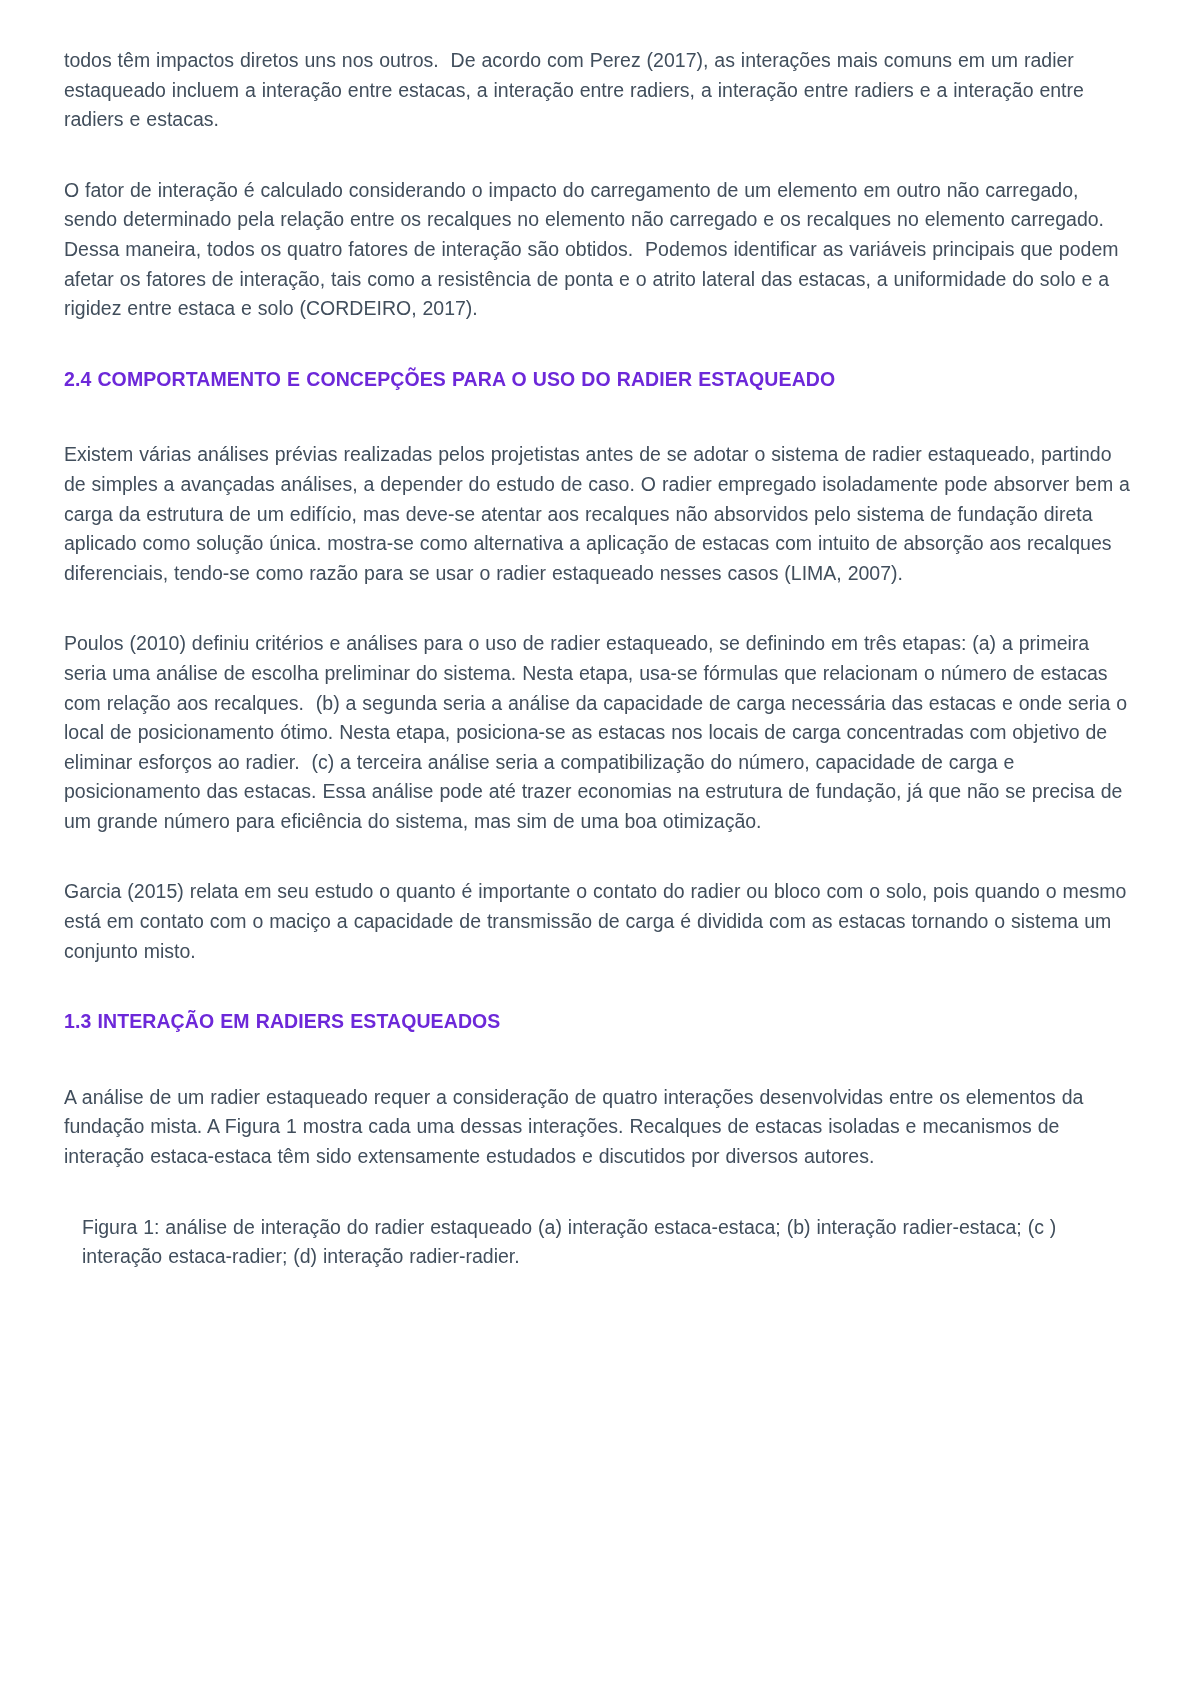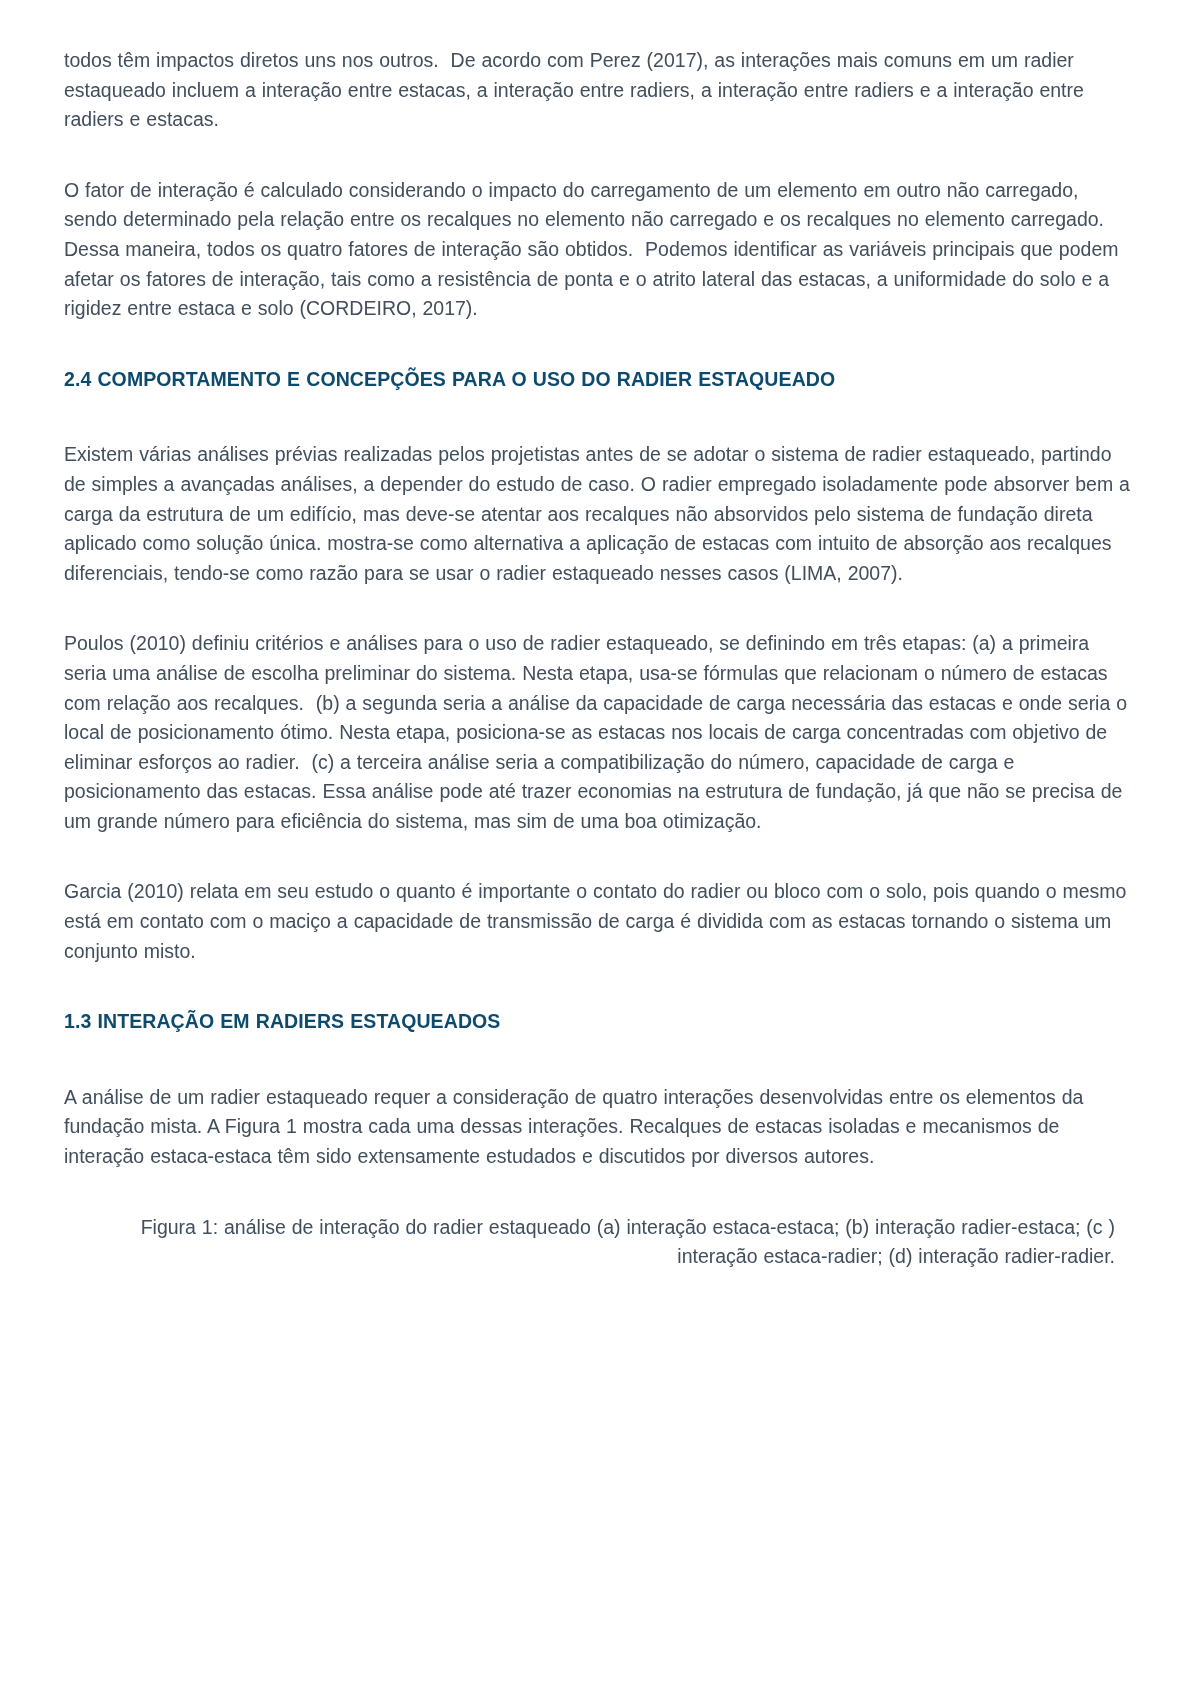--- a/index.html
+++ b/index.html
@@ -30,42 +30,42 @@
     word-spacing: 0.5px;
   }
   .para {
     margin: 0 0 41px 0;
     text-align: left;
   }
   .heading {
     font-weight: bold;
     letter-spacing: 0.1px;
     margin: 0 0 46px 0;
-    color: #0c4a6e;
+    color: #6d28d9;
   }
   .caption {
-    text-align: right;
+    text-align: left;
     margin: 0;
     padding: 0 18px;
   }
 </style>
 </head>
 <body>
 
 <main class="doc">
   <p class="para">todos têm impactos diretos uns nos outros.  De acordo com Perez (2017), as interações mais comuns em um radier estaqueado incluem a interação entre estacas, a interação entre radiers, a interação entre radiers e a interação entre radiers e estacas.</p>
 
   <p class="para">O fator de interação é calculado considerando o impacto do carregamento de um elemento em outro não carregado, sendo determinado pela relação entre os recalques no elemento não carregado e os recalques no elemento carregado. Dessa maneira, todos os quatro fatores de interação são obtidos.  Podemos identificar as variáveis principais que podem afetar os fatores de interação, tais como a resistência de ponta e o atrito lateral das estacas, a uniformidade do solo e a rigidez entre estaca e solo (CORDEIRO, 2017).</p>
 
   <h2 class="heading">2.4 COMPORTAMENTO E CONCEPÇÕES PARA O USO DO RADIER ESTAQUEADO</h2>
 
   <p class="para">Existem várias análises prévias realizadas pelos projetistas antes de se adotar o sistema de radier estaqueado, partindo de simples a avançadas análises, a depender do estudo de caso. O radier empregado isoladamente pode absorver bem a carga da estrutura de um edifício, mas deve-se atentar aos recalques não absorvidos pelo sistema de fundação direta aplicado como solução única. mostra-se como alternativa a aplicação de estacas com intuito de absorção aos recalques diferenciais, tendo-se como razão para se usar o radier estaqueado nesses casos (LIMA, 2007).</p>
 
   <p class="para">Poulos (2010) definiu critérios e análises para o uso de radier estaqueado, se definindo em três etapas: (a) a primeira seria uma análise de escolha preliminar do sistema. Nesta etapa, usa-se fórmulas que relacionam o número de estacas com relação aos recalques.  (b) a segunda seria a análise da capacidade de carga necessária das estacas e onde seria o local de posicionamento ótimo. Nesta etapa, posiciona-se as estacas nos locais de carga concentradas com objetivo de eliminar esforços ao radier.  (c) a terceira análise seria a compatibilização do número, capacidade de carga e posicionamento das estacas. Essa análise pode até trazer economias na estrutura de fundação, já que não se precisa de um grande número para eficiência do sistema, mas sim de uma boa otimização.</p>
 
-  <p class="para">Garcia (2010) relata em seu estudo o quanto é importante o contato do radier ou bloco com o solo, pois quando o mesmo está em contato com o maciço a capacidade de transmissão de carga é dividida com as estacas tornando o sistema um conjunto misto.</p>
+  <p class="para">Garcia (2015) relata em seu estudo o quanto é importante o contato do radier ou bloco com o solo, pois quando o mesmo está em contato com o maciço a capacidade de transmissão de carga é dividida com as estacas tornando o sistema um conjunto misto.</p>
 
   <h2 class="heading">1.3 INTERAÇÃO EM RADIERS ESTAQUEADOS</h2>
 
   <p class="para">A análise de um radier estaqueado requer a consideração de quatro interações desenvolvidas entre os elementos da fundação mista. A Figura 1 mostra cada uma dessas interações. Recalques de estacas isoladas e mecanismos de interação estaca-estaca têm sido extensamente estudados e discutidos por diversos autores.</p>
 
   <p class="caption">Figura 1: análise de interação do radier estaqueado (a) interação estaca-estaca; (b) interação radier-estaca; (c ) interação estaca-radier; (d) interação radier-radier.</p>
 </main>
 
 </body></html>

